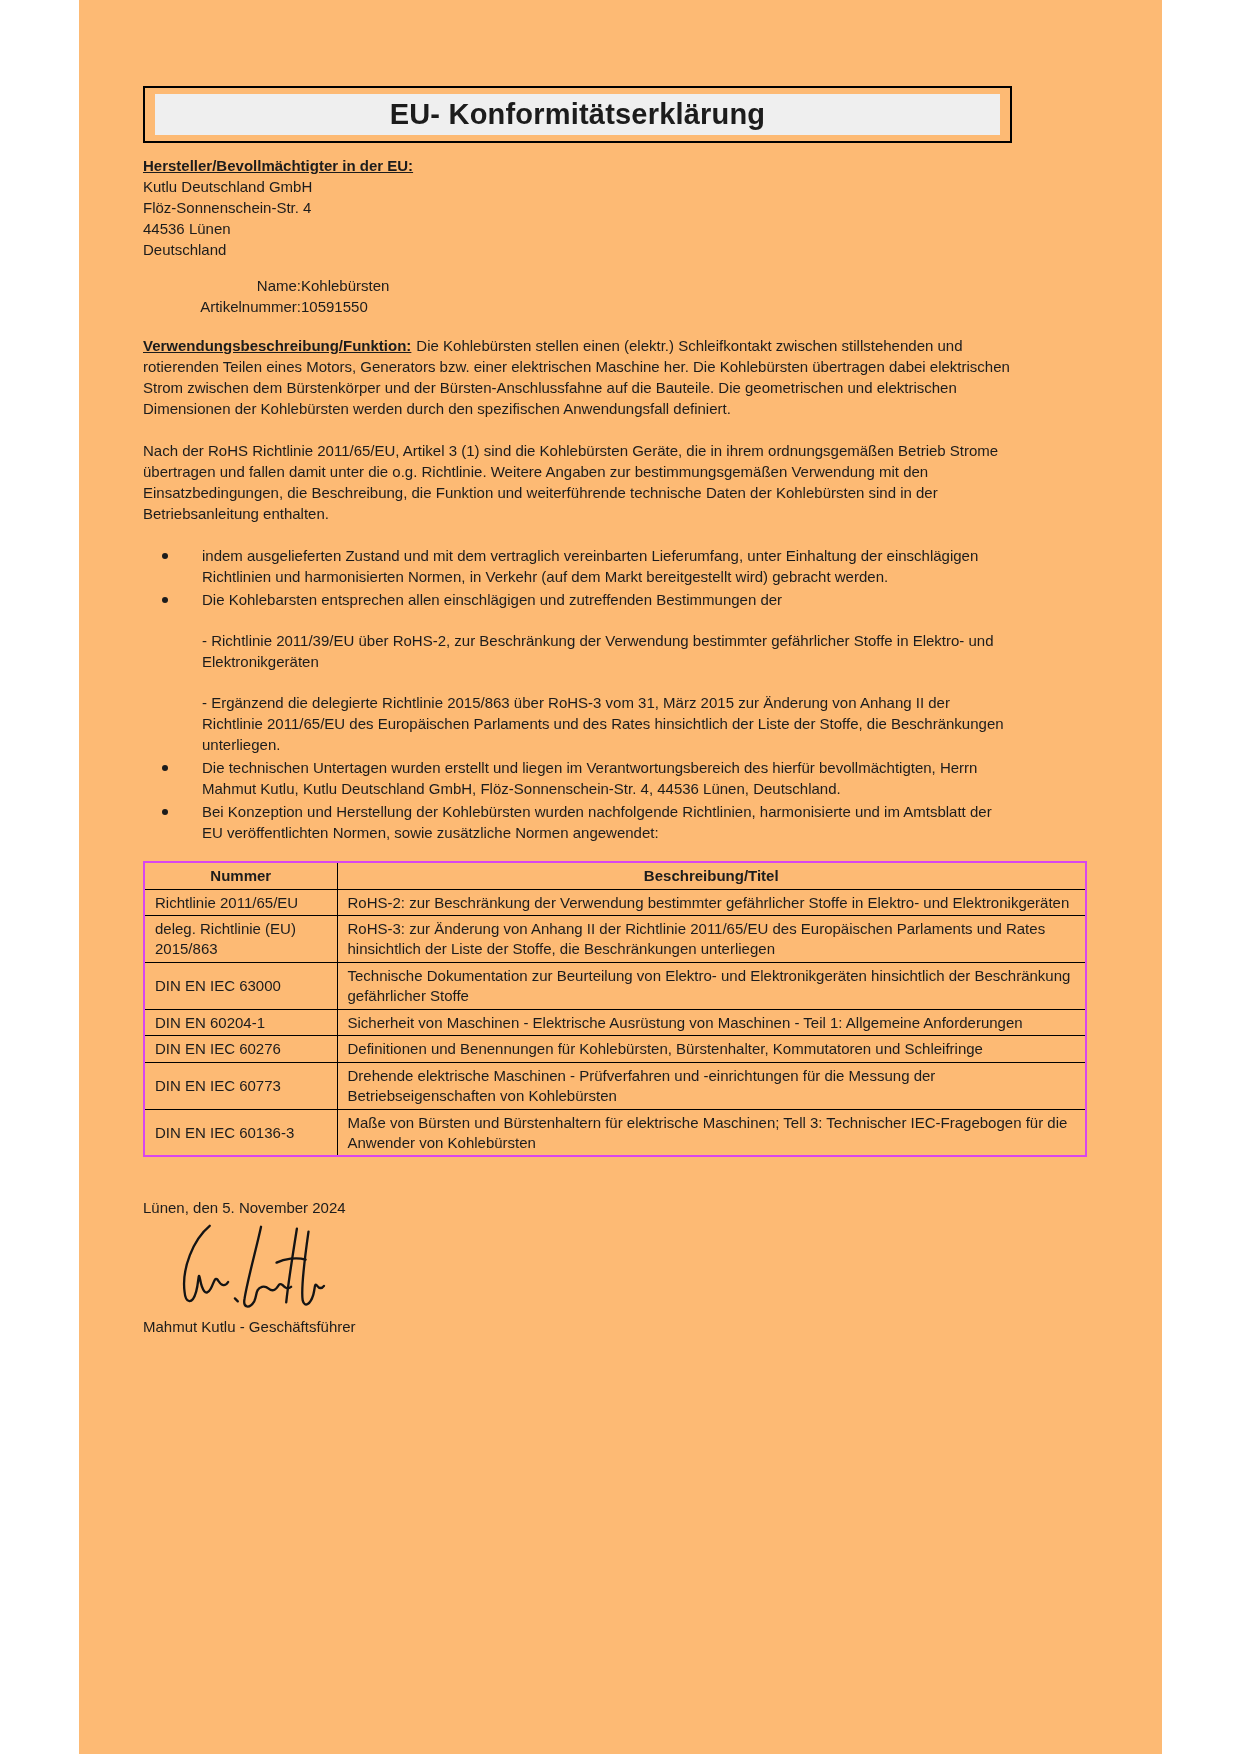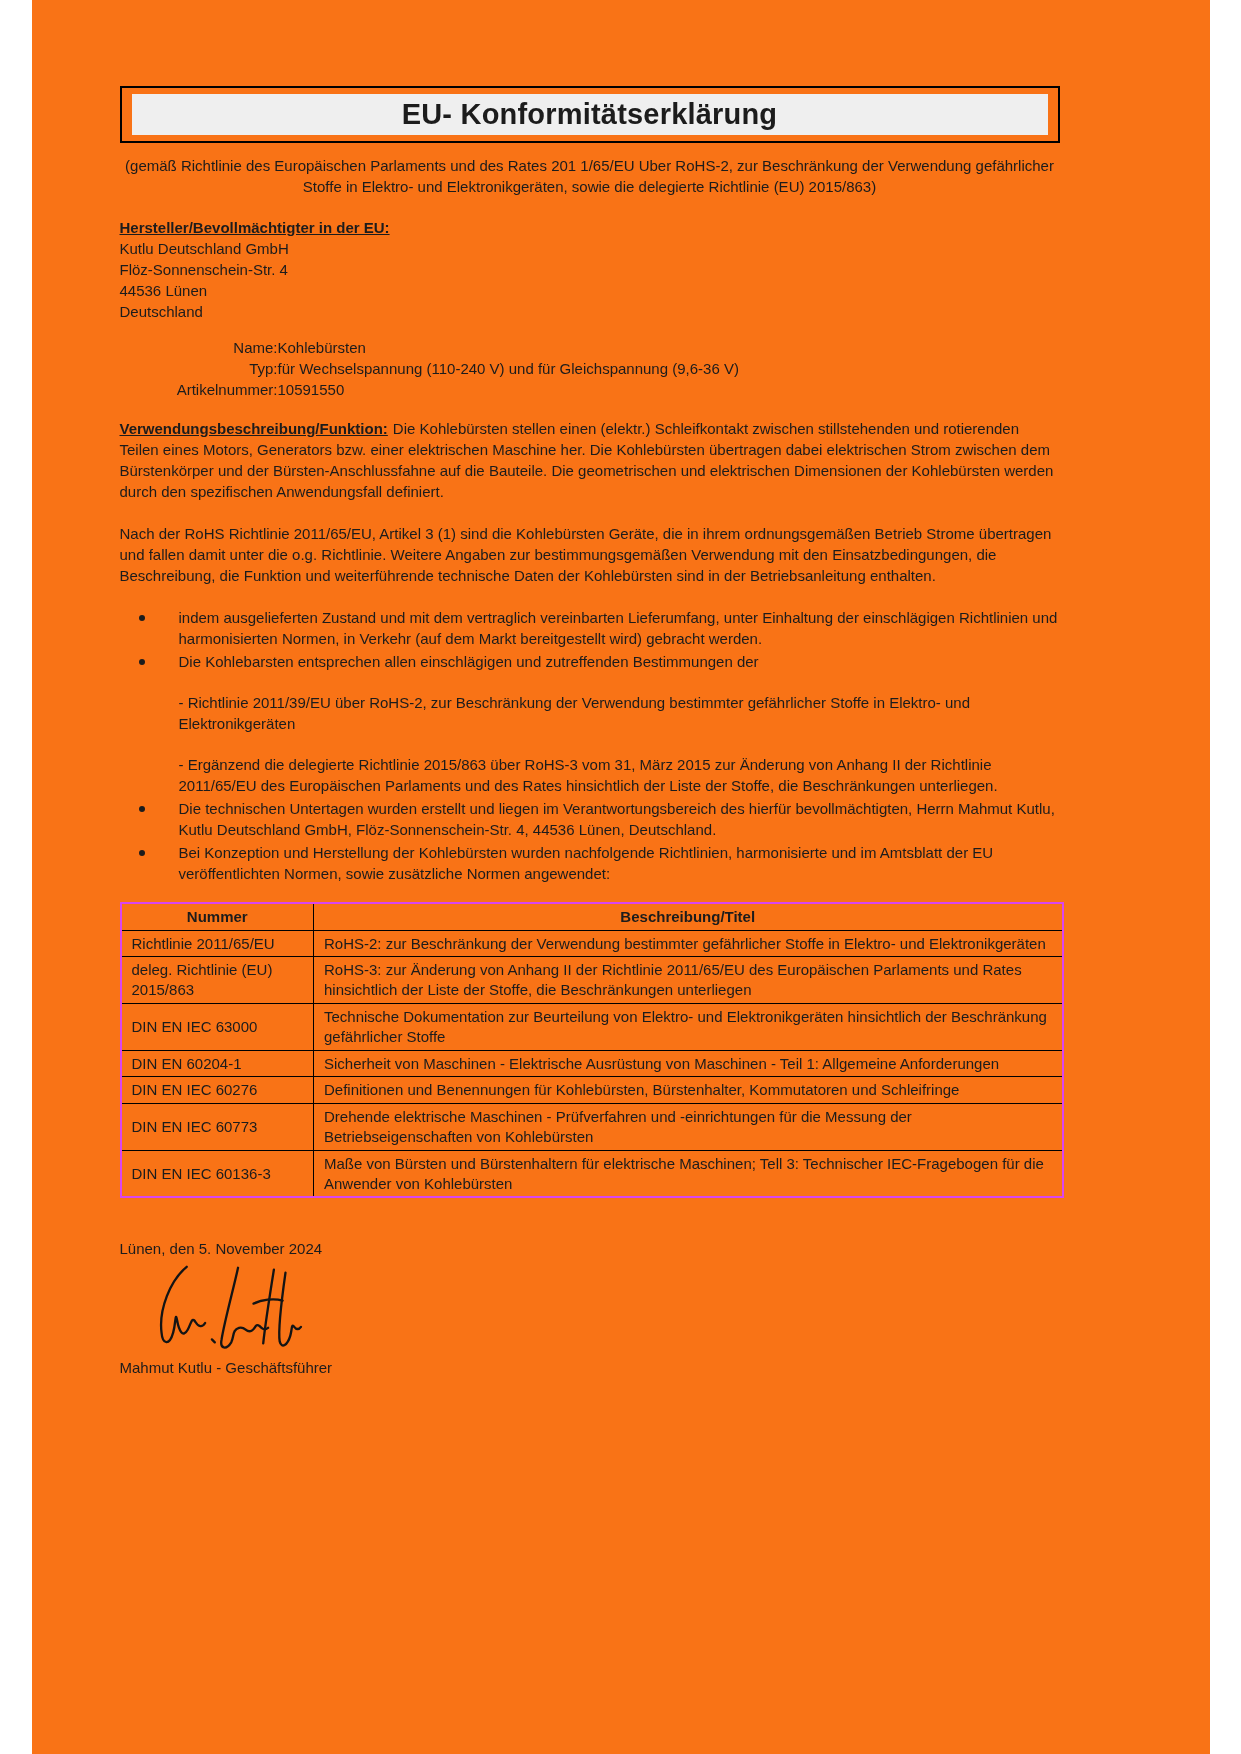--- a/index.html
+++ b/index.html
@@ -1,25 +1,25 @@
 <!DOCTYPE html>
 <html lang="de"><head>
 <meta charset="utf-8">
 <style>
   * { margin:0; padding:0; box-sizing:border-box; }
   html,body { background:#ffffff; }
   .page {
     position:relative;
-    width:1178px; height:1754px;
+    width:1083px; height:1754px;
     margin:0 auto;
-    background:#f97316;
+    background:#fdba74;
     color:#1c1c1c;
     font-family:"Liberation Sans","DejaVu Sans",sans-serif;
     font-size:15px; line-height:1.4;
-    padding:86px 150px 0 88px;
+    padding:86px 150px 0 64px;
   }
   
   .title-box {
     border:2px solid #000;
     padding:6px 10px;
     margin-bottom:12px;
   }
   .title-band {
     background:#efefef;
     text-align:center;
@@ -83,38 +83,33 @@
 </head>
 <body>
 
 <div class="page">
 
   <div class="title-box">
     <div class="title-band">
       <h1>EU- Konformitätserklärung</h1>
     </div>
   </div>
-  <p class="subtitle">(gemäß Richtlinie des Europäischen Parlaments und des Rates 201 1/65/EU Uber RoHS-2, zur Beschränkung der Verwendung gefährlicher Stoffe in Elektro- und Elektronikgeräten, sowie die delegierte Richtlinie (EU) 2015/863)</p>
 
   <div class="mfr-block">
     <div class="mfr-heading">Hersteller/Bevollmächtigter in der EU:</div>
     <div>Kutlu Deutschland GmbH</div>
     <div>Flöz-Sonnenschein-Str. 4</div>
     <div>44536 Lünen</div>
     <div>Deutschland</div>
   </div>
 
   <div class="kv-block">
     <div class="kv-row">
       <span class="kv-label">Name:</span>
       <span class="kv-value">Kohlebürsten</span>
-    </div>
-    <div class="kv-row">
-      <span class="kv-label">Typ:</span>
-      <span class="kv-value">für Wechselspannung (110-240 V) und für Gleichspannung (9,6-36 V)</span>
     </div>
     <div class="kv-row">
       <span class="kv-label">Artikelnummer:</span>
       <span class="kv-value">10591550</span>
     </div>
   </div>
 
   <p class="para"><span class="lead">Verwendungsbeschreibung/Funktion:</span><span>Die Kohlebürsten stellen einen (elektr.) Schleifkontakt zwischen stillstehenden und rotierenden Teilen eines Motors, Generators bzw. einer elektrischen Maschine her. Die Kohlebürsten übertragen dabei elektrischen Strom zwischen dem Bürstenkörper und der Bürsten-Anschlussfahne auf die Bauteile. Die geometrischen und elektrischen Dimensionen der Kohlebürsten werden durch den spezifischen Anwendungsfall definiert.</span></p>
 
   <p class="para">Nach der RoHS Richtlinie 2011/65/EU, Artikel 3 (1) sind die Kohlebürsten Geräte, die in ihrem ordnungsgemäßen Betrieb Strome übertragen und fallen damit unter die o.g. Richtlinie. Weitere Angaben zur bestimmungsgemäßen Verwendung mit den Einsatzbedingungen, die Beschreibung, die Funktion und weiterführende technische Daten der Kohlebürsten sind in der Betriebsanleitung enthalten.</p>

